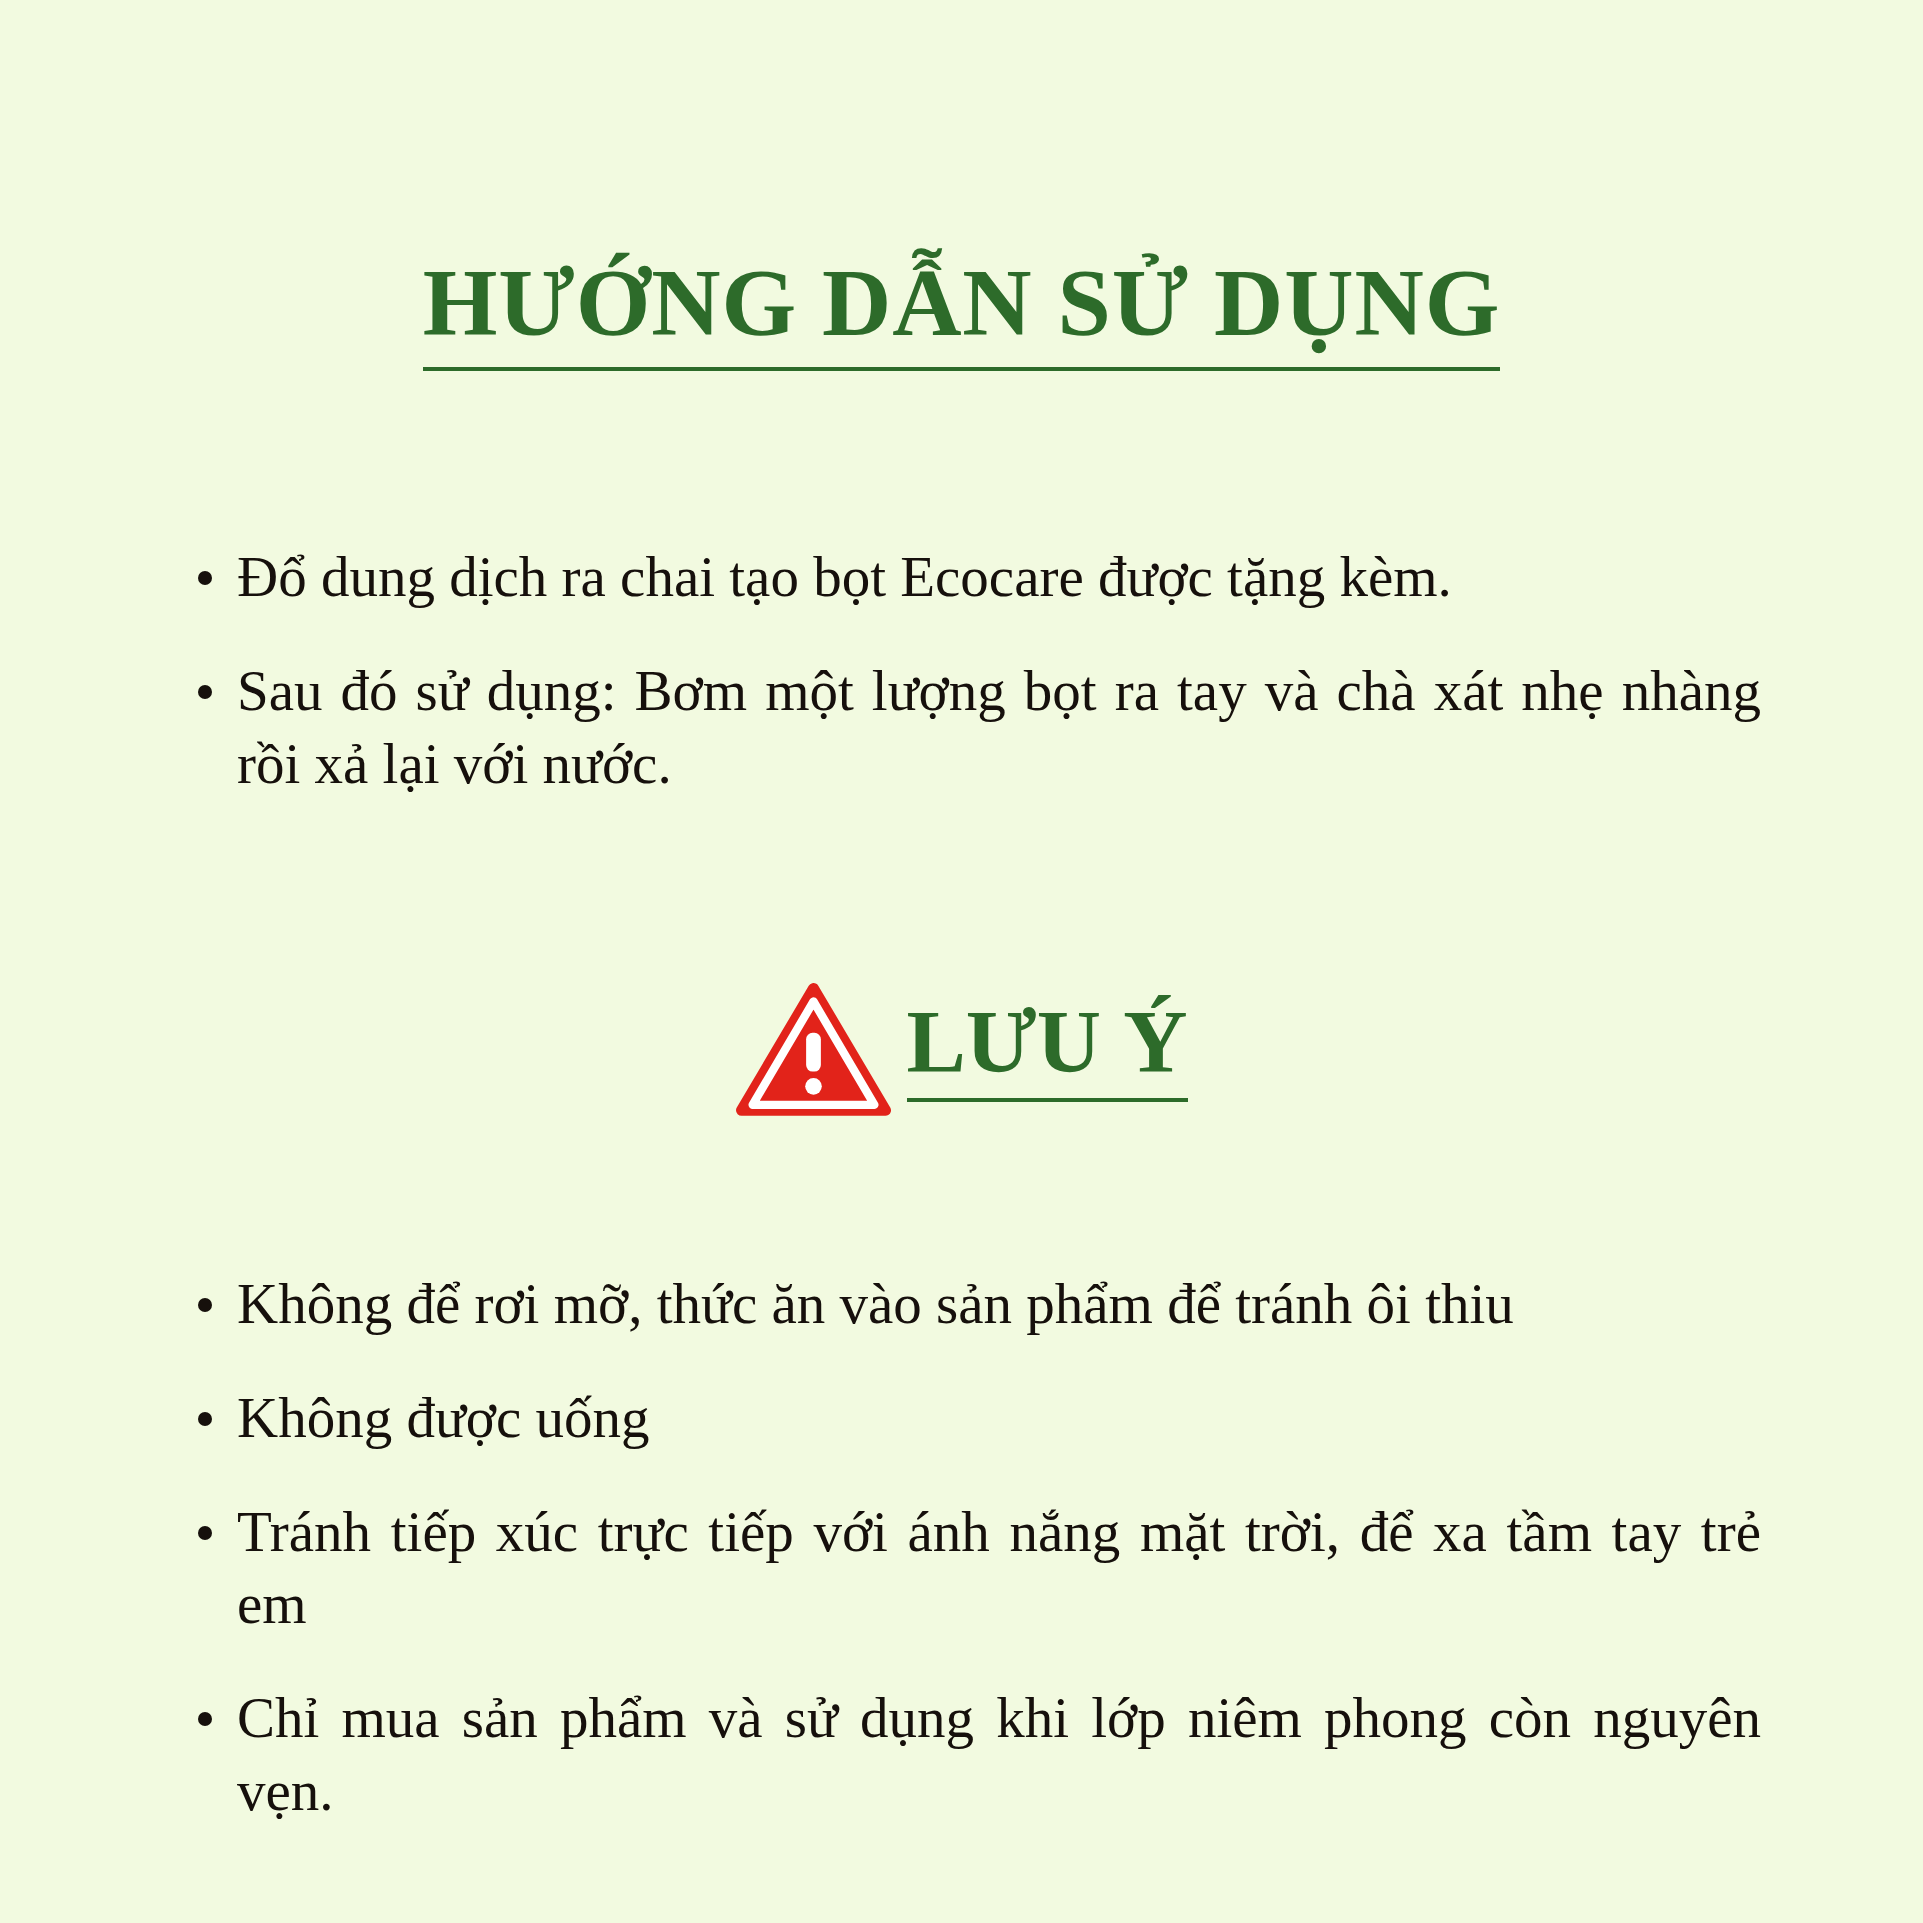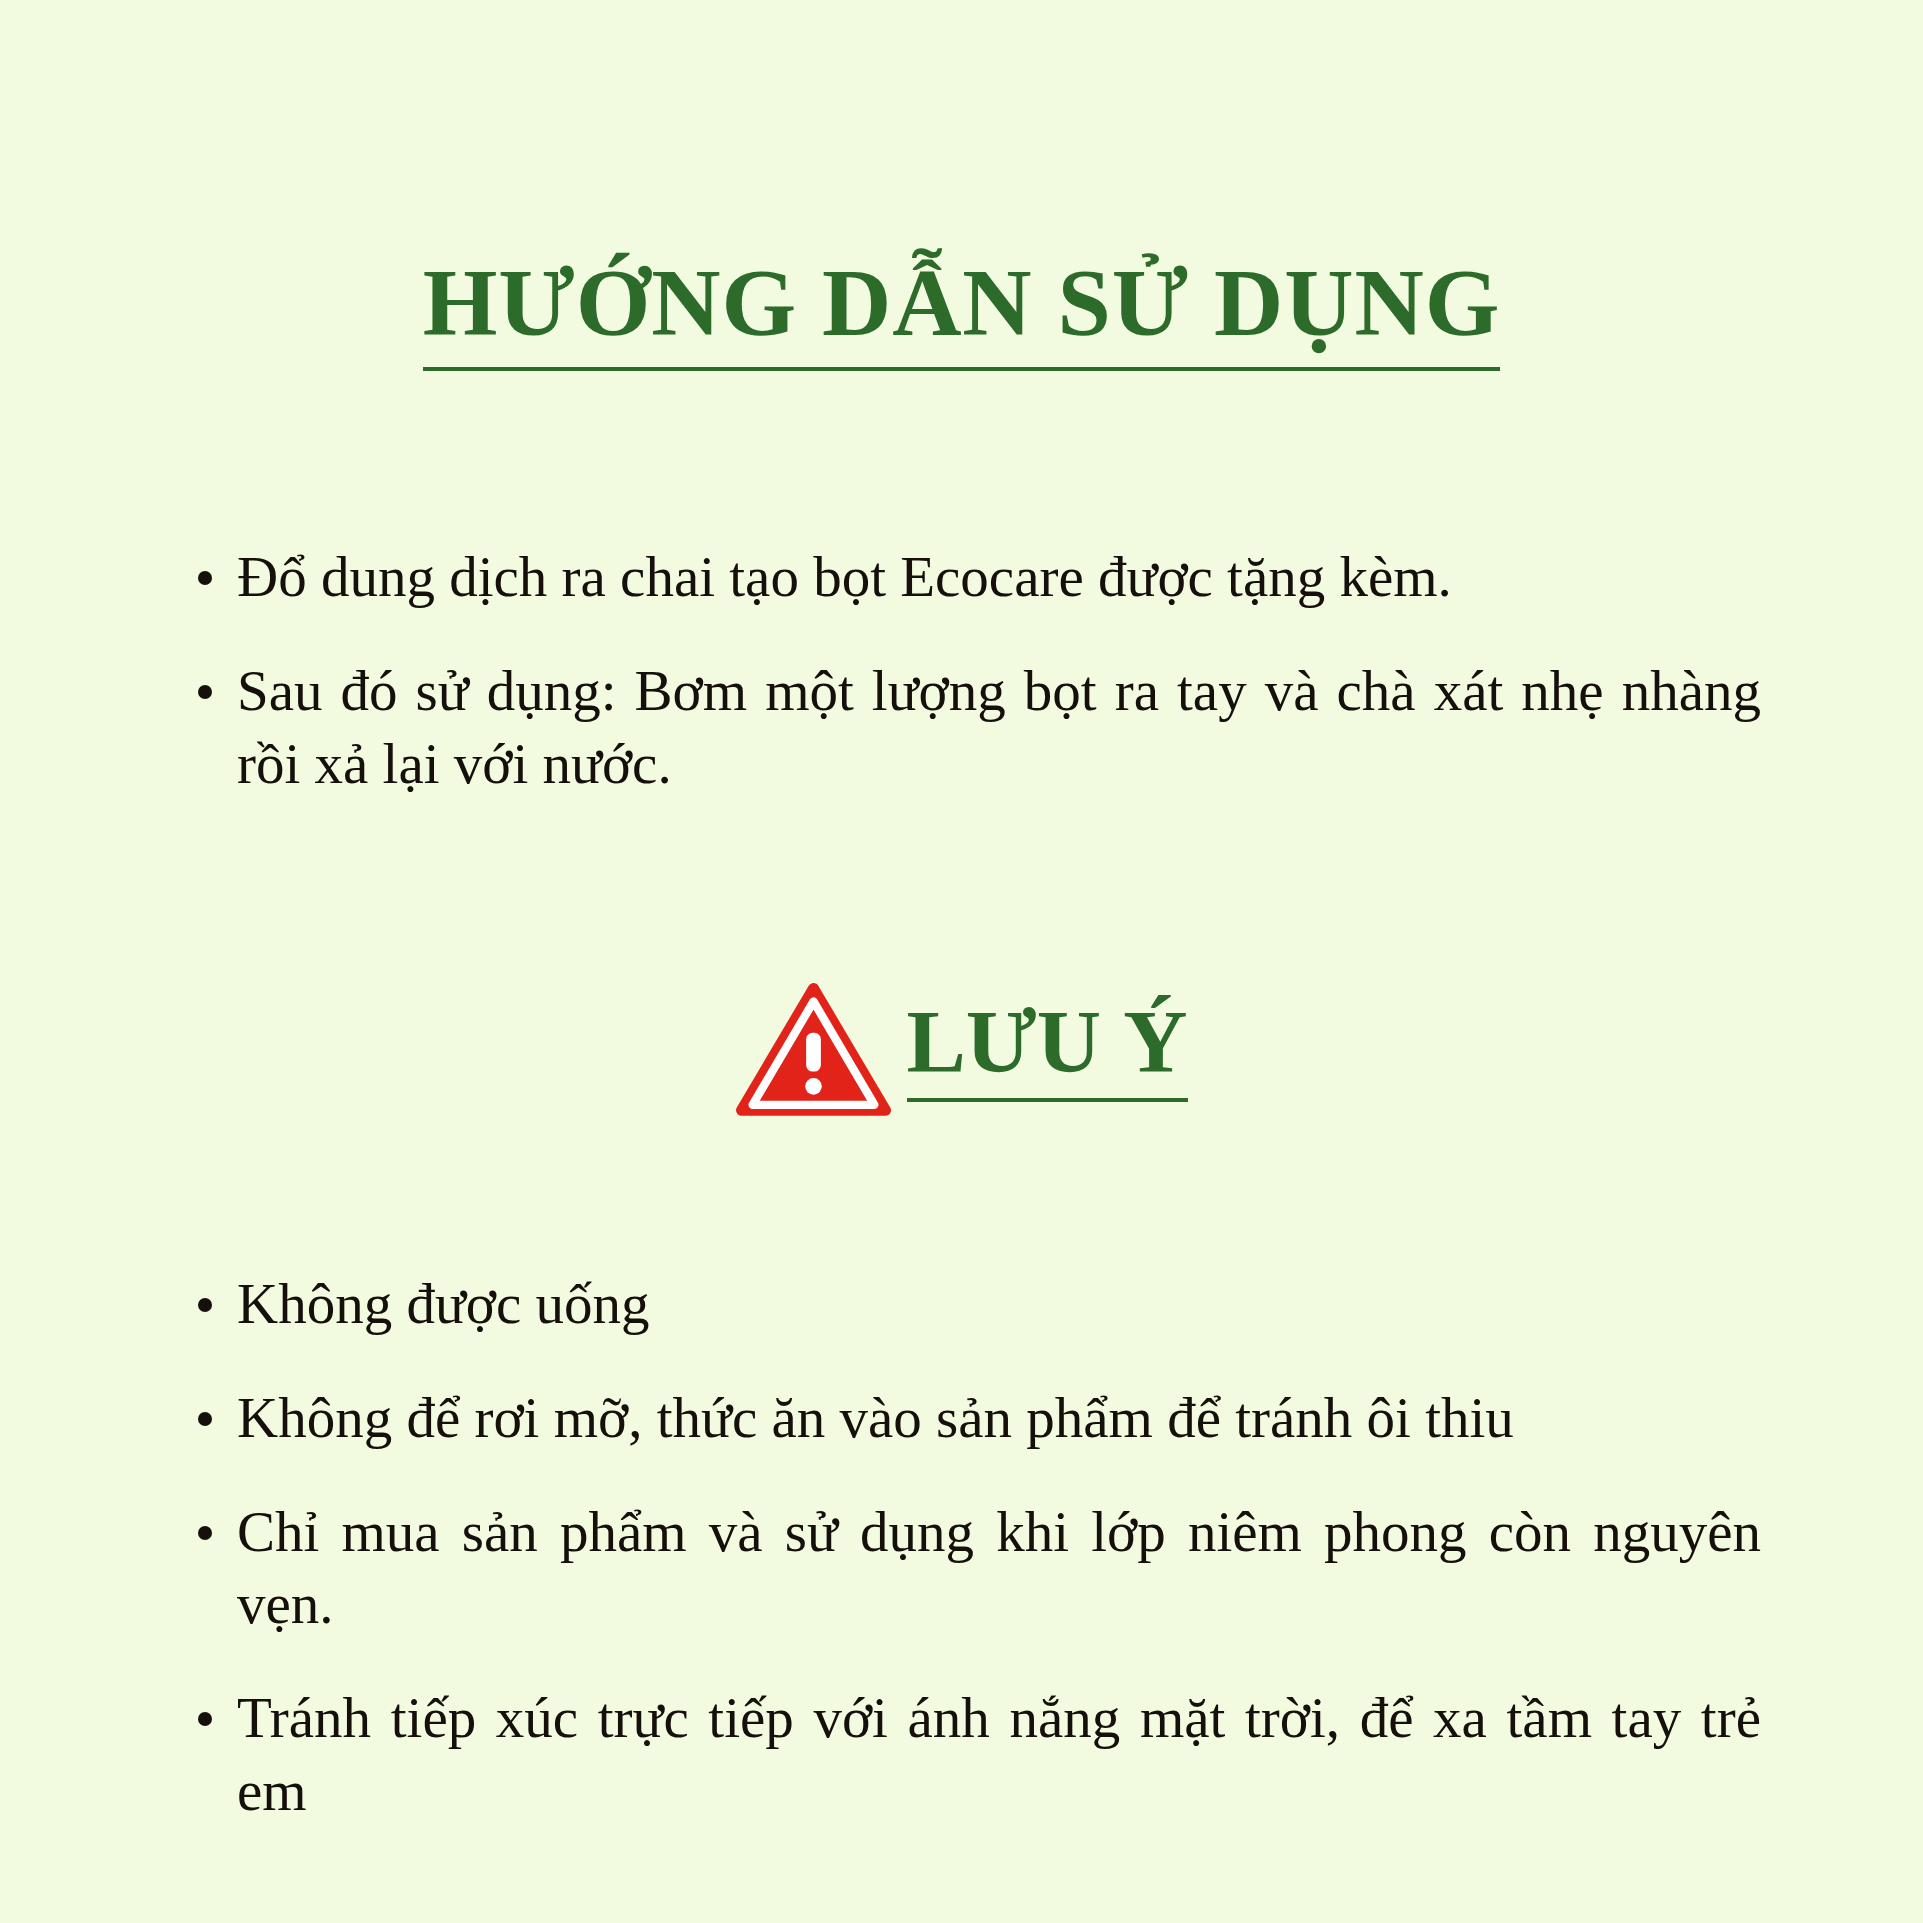--- a/index.html
+++ b/index.html
@@ -118,20 +118,20 @@
         <path d="M84 8 L162 140 L6 140 Z" fill="#e2231a" stroke="#e2231a" stroke-width="12" stroke-linejoin="round"></path>
         <path d="M84 22 L150 134 L18 134 Z" fill="#e2231a" stroke="#ffffff" stroke-width="9" stroke-linejoin="round"></path>
         <rect x="76" y="56" width="16" height="42" rx="7" fill="#ffffff"></rect>
         <circle cx="84" cy="114" r="9" fill="#ffffff"></circle>
       </svg>
     </span>
     <h2 class="notice-title">LƯU Ý</h2>
   </div>
 
   <ul class="list section-notice">
+    <li class="list-item">Không để rơi mỡ, thức ăn vào sản phẩm để tránh ôi thiu</li>
     <li class="list-item">Không được uống</li>
-    <li class="list-item">Không để rơi mỡ, thức ăn vào sản phẩm để tránh ôi thiu</li>
+    <li class="list-item">Tránh tiếp xúc trực tiếp với ánh nắng mặt trời, để xa tầm tay trẻ em</li>
     <li class="list-item justified">Chỉ mua sản phẩm và sử dụng khi lớp niêm phong còn nguyên vẹn.</li>
-    <li class="list-item">Tránh tiếp xúc trực tiếp với ánh nắng mặt trời, để xa tầm tay trẻ em</li>
   </ul>
 
 </div>
 
 
 </body></html>

